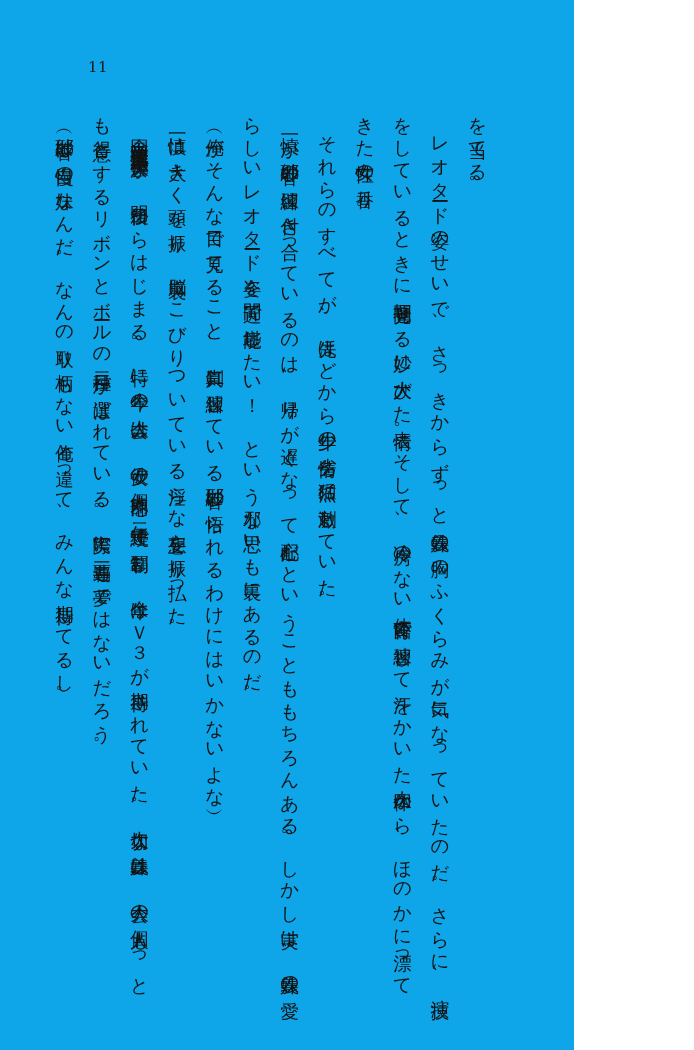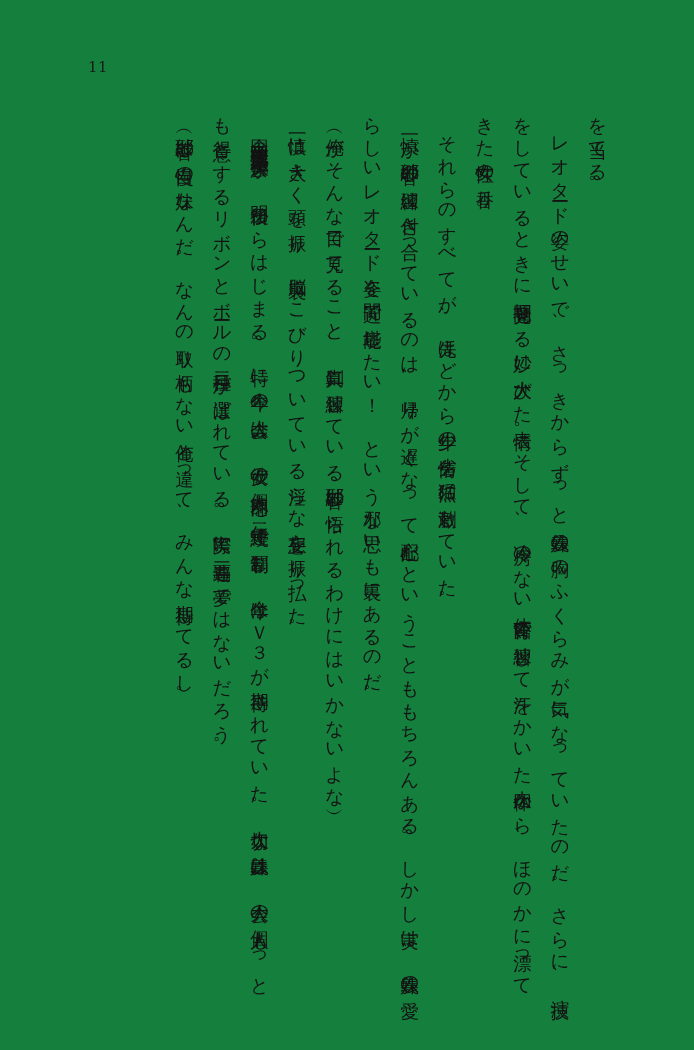--- a/index.html
+++ b/index.html
@@ -9,23 +9,23 @@
   }
   body {
     width: 694px;
     height: 1050px;
     overflow: hidden;
     font-family: "DejaVu Serif", "Liberation Serif", serif;
     color: #111111;
   }
   .page {
     position: relative;
-    width: 694px;
+    width: 574px;
     height: 1050px;
-    background: #15803d;
+    background: #0ea5e9;
     box-sizing: border-box;
     padding-left: 36px;
   }
   .page-number {
     position: absolute;
     top: 58px;
     left: 88px;
     font-size: 15px;
     color: #1a1a1a;
     font-family: "DejaVu Serif", "Liberation Serif", serif;

